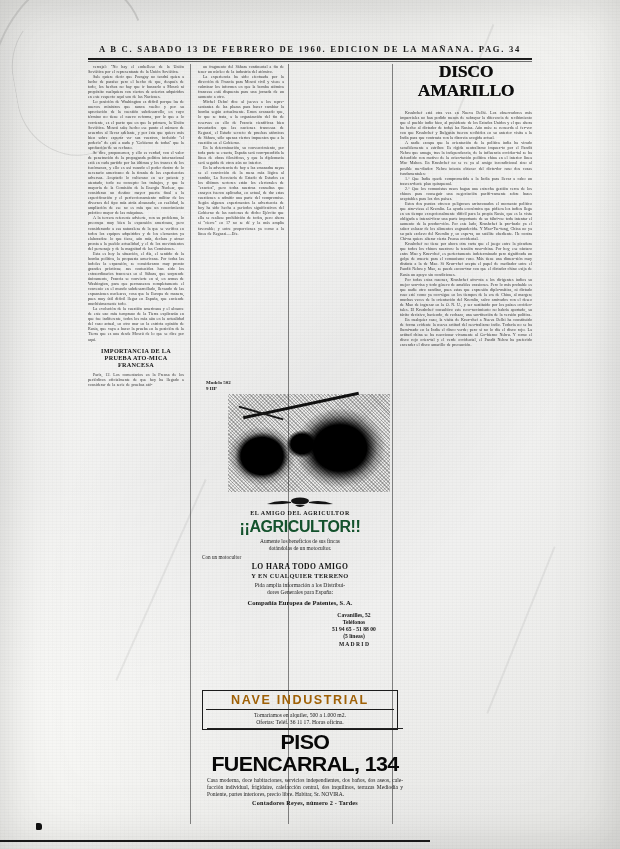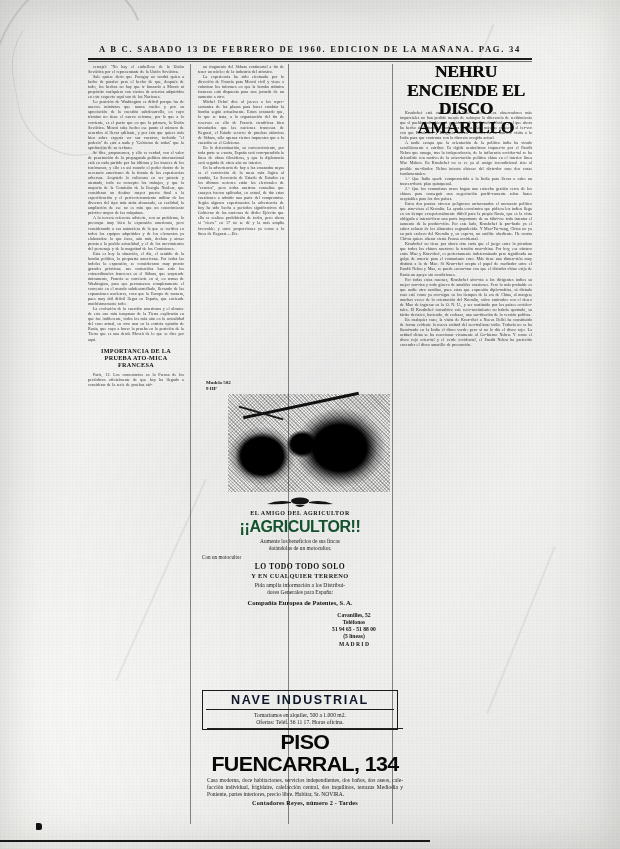--- a/index.html
+++ b/index.html
@@ -125,21 +125,21 @@
   .ad-footrow{position:relative;margin-top:4px;height:48px;}
   .logo-badge{position:absolute;left:14px;top:0;width:92px;height:44px;}
   .addr{position:absolute;right:2px;top:2px;text-align:center;width:84px;
         font-size:5.6px;line-height:7.2px;font-weight:bold;color:#171717;
         filter:blur(.12px);}
 
   
   .ad-nave{left:202px;top:690px;width:196px;border:1px solid #1c1c1c;
            padding:2px 3px 3px;box-sizing:border-box;}
   .nave-title{text-align:center;font-family:"Liberation Sans",sans-serif;
-              font-weight:bold;font-size:12.6px;letter-spacing:1.6px;color:#0f172a;
+              font-weight:bold;font-size:12.6px;letter-spacing:1.6px;color:#a16207;
               filter:blur(.12px);}
   .nave-sep{height:1px;background:#1c1c1c;margin:2px 0;}
   .nave-txt{text-align:center;font-size:5.6px;line-height:7px;color:#1b1b1b;
             filter:blur(.12px);}
 
   
   .ad-piso{left:207px;top:728px;width:196px;}
   .piso-rule{height:1px;background:#222;margin-bottom:2px;}
   .piso-title{text-align:center;font-family:"Liberation Sans",sans-serif;
               font-weight:bold;font-size:21px;letter-spacing:-.6px;color:#090909;
@@ -212,21 +212,20 @@
         <p>2.° Que los comunistas rusos hagan una estrecha gestión cerca de los chinos para conseguir una negociación pacífi-camente sobre bases aceptables para los dos países.</p>
         <p>Estos dos puntos ofrecen peligrosos arrinconados el momento político que atra-viesa el Kremlin. La ayuda económica que pidiera los indios llega en un tiempo excepcionalmente difícil para la propia Rusia, que es la vista obligada a intensi-ficar una parte importante de su fábri-ca: toda intentar el aumento de la produc-ción. Por este lado, Krushchef la pro-barlo ya el sabor enlazar de los alimentos engrandecida. Y Mao-Tse-tung, China no ya su país esclavo del Kremlin y, en espe-ra, un satélite obediente. He contra Chi-na quiere alterar cierta Prensa occidental.</p>
         <p>Krushchef no tiene por ahora otra carta que el juego entre la picadura que todos los chinos nuestros: la tensión ruso-china. Por hoy, ese cántaro entre Mao y Krus-chef, es perfectamente indeterminado pero significada un golpe de muerte para el comunismo ruso. Más tiene una dimen-sión muy distinta a la de Mao. Si Krus-chef acepta el papel de mediador entre el Pandit Nehru y Mao, se puede encon-trar con que el dictador chino exija de Rusia un apoyo sin condiciones.</p>
         <p>Por todas estas razones, Krushchef afro-nta a los dirigentes indios su mejor son-risa y todo género de amables ocasiones. Pero lo más probable es que nadie otro candino, pues estas que expresión diplo-mática, ni dictado ruso esté como ya con-sigue en los tiempos de la era de China, al margen; muchas veces de la orientación del Kremlin, salvo amivados con el deseo de Mao de ingresar en la O. N. U., y ser sustituido por los países occiden-tales. El Krushchef consultivo este reco-nocimiento no habría aportado, su tácito decisivo, haciendo, de rechazo, una sus-titución de la versión política.</p>
         <p>En cualquier caso, la visita de Krus-chef a Nueva Delhi ha constituido de forma evidente la nueva actitud del neu-tralismo indio. Todavía no se ha llumi-nado en la India el disco verde; pero si no lo día el disco rojo. La actitud china se ha reaccionar vivamente al Go-bierno Nehru. Y como el disco rojo orien-tal y el verde occidental, el Pandit Nehru ha preferido encender el disco amarillo de precaución.</p>
       </div>
     </div>
   </div>
 
   <div class="headline-box">
-    <div class="headline">NEHRU ENCIENDE EL</div>
     <div class="headline l2">DISCO  AMARILLO</div>
   </div>
 
   <div class="ad ad-agri">
     <div class="ad-photo">
       <div class="photo-caption">
         <div>Modelo 502</div>
         <div>9 HP</div>
       </div>
       <div class="photo-art">
@@ -246,21 +245,21 @@
         </g>
       </svg>
     </div>
     <div class="ad-kicker">EL AMIGO DEL AGRICULTOR</div>
     <div class="ad-title">¡¡AGRICULTOR!!</div>
     <div class="ad-lead">
       <span>Aumente los beneficios de sus fincas</span><br>
       <span>dotándolas de un motocultor.</span>
     </div>
     <div class="ad-sub">Con un motocultor</div>
-    <div class="ad-claim">LO TODO TODO SOLO</div>
+    <div class="ad-claim">LO HARA TODO AMIGO</div>
     <div class="ad-claim2">Y EN CUALQUIER TERRENO</div>
     <div class="ad-info">
       <span>Pida amplia información a los Distribui-</span><br>
       <span>dores Generales para España:</span>
     </div>
     <div class="ad-company">Compañía Europea de Patentes, S. A.</div>
 
     <div class="ad-footrow">
       <div class="addr">
         <div>Cavanilles, 52</div>

